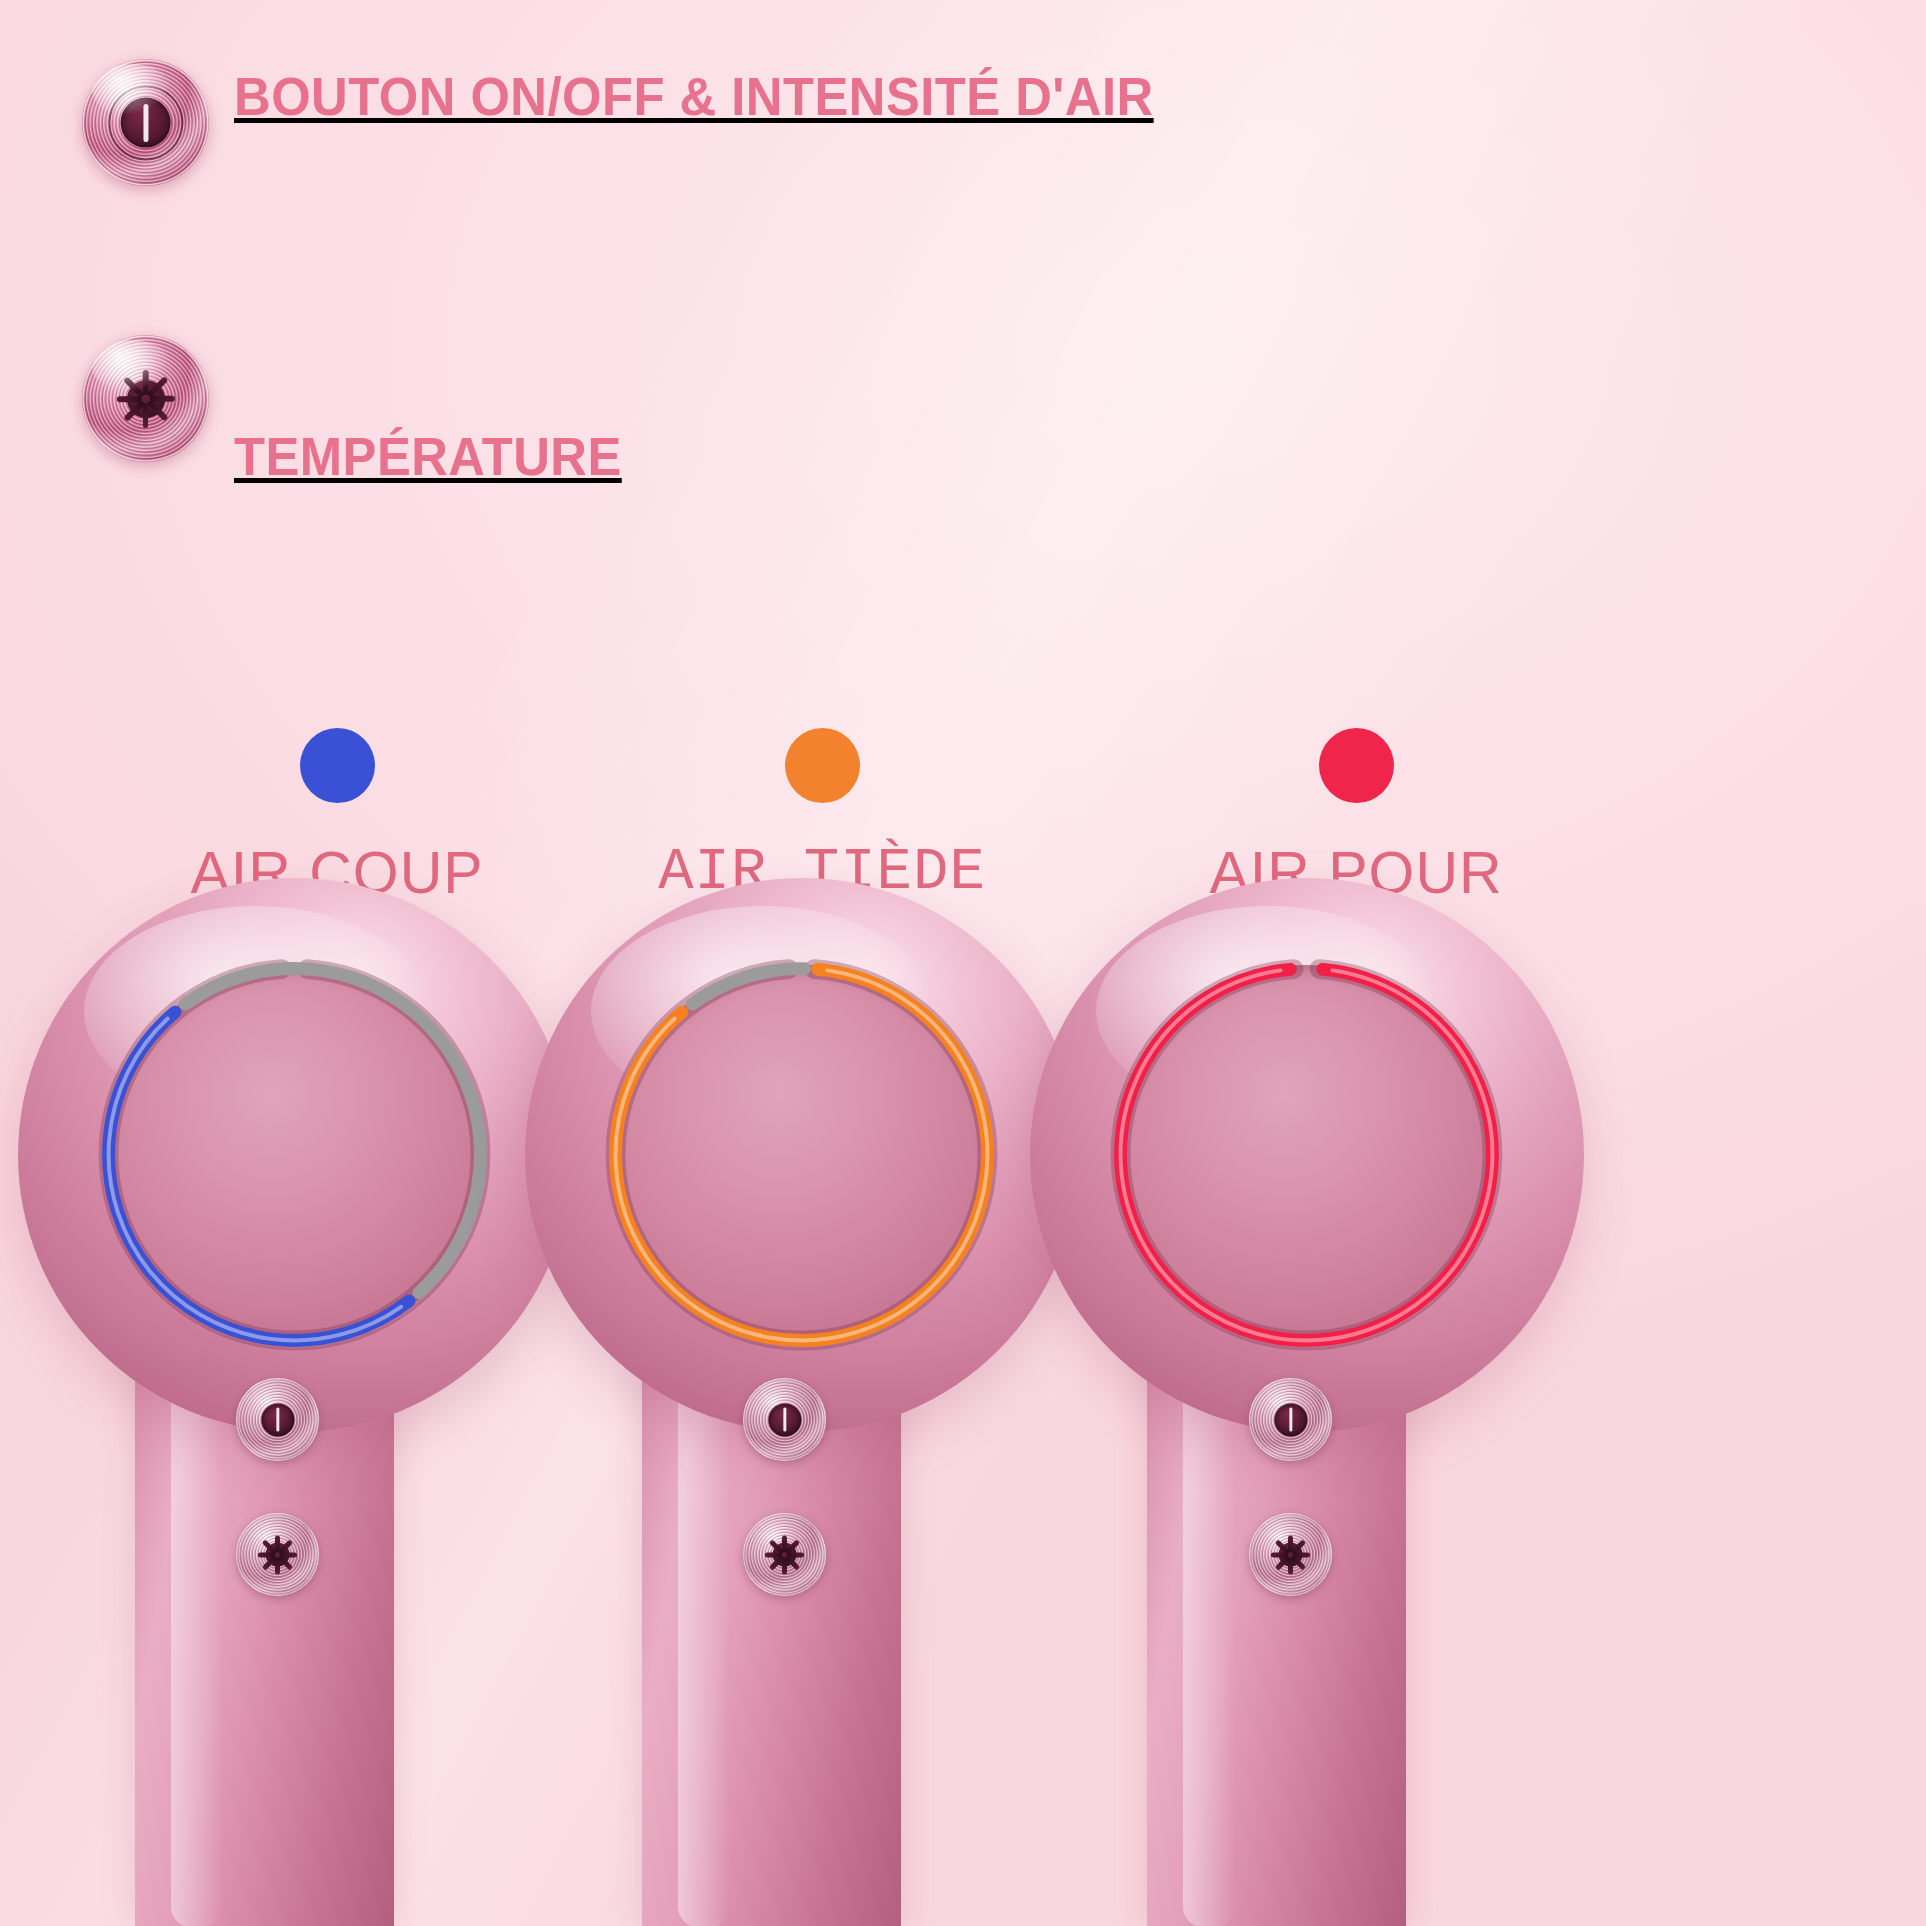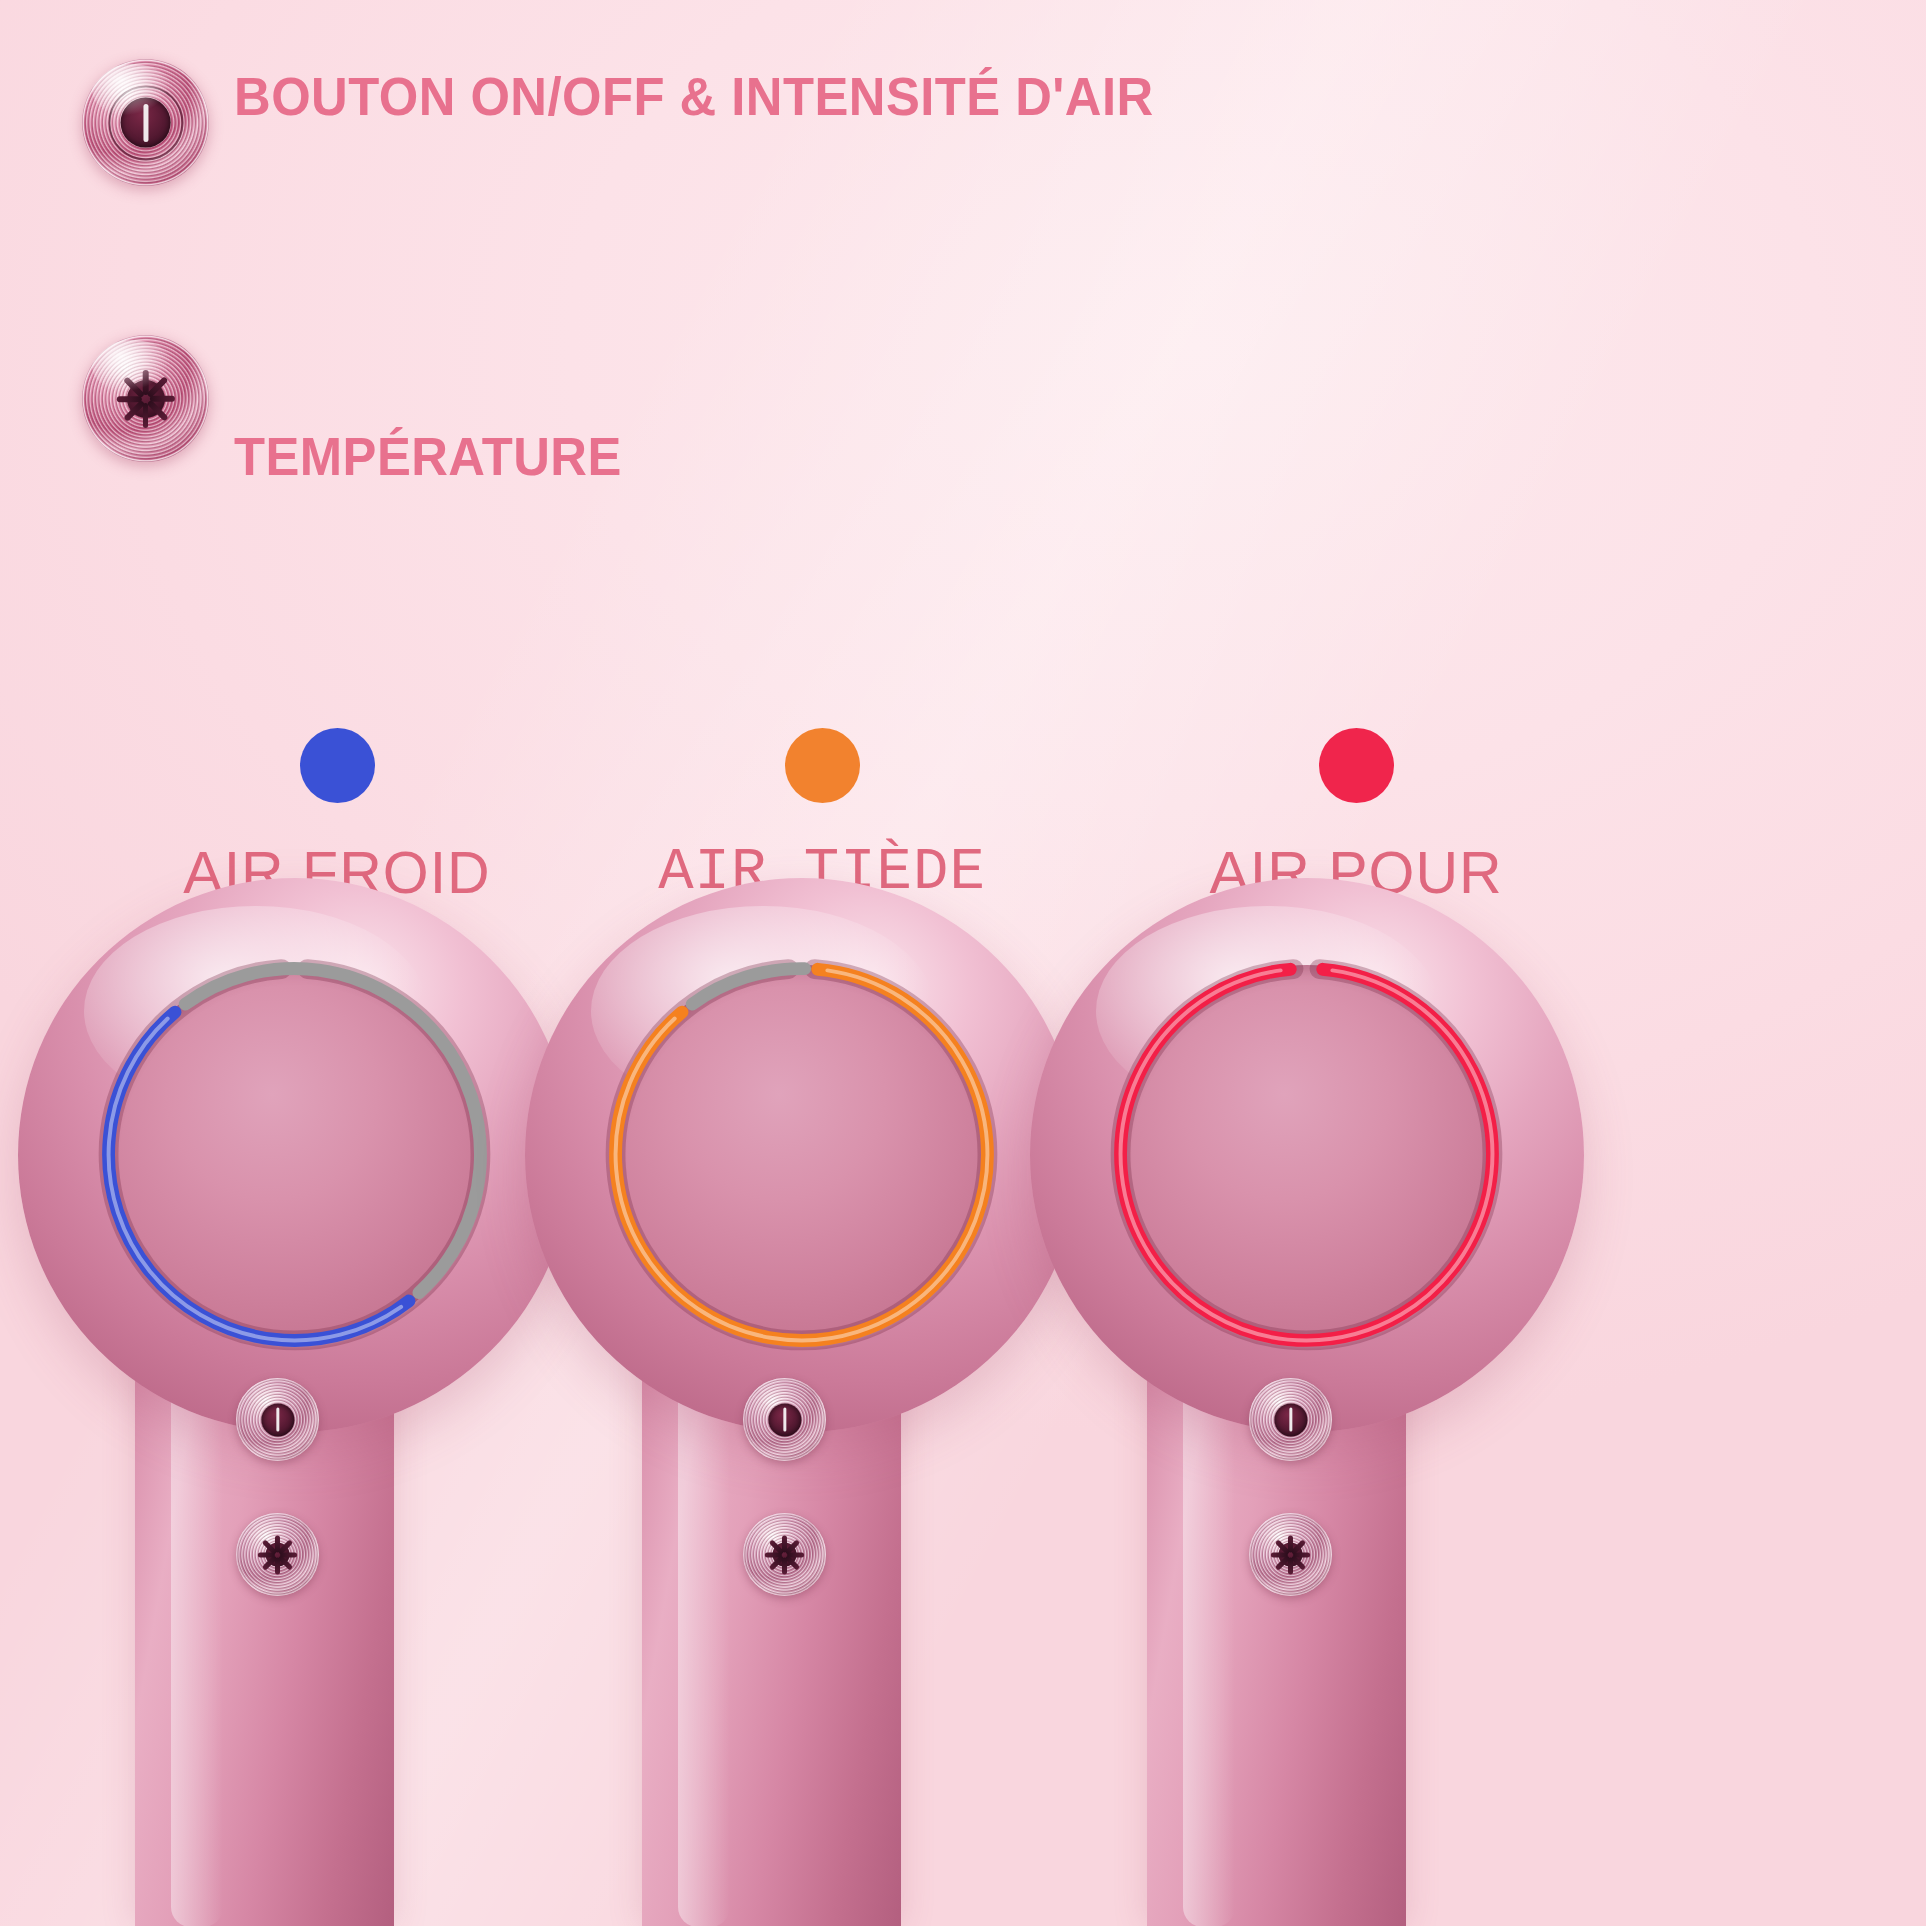--- a/index.html
+++ b/index.html
@@ -16,21 +16,21 @@
       radial-gradient(ellipse 1485px 1089px at 62% 18%, #fde9ed 0%, #fce2e8 42%, #fbdce3 72%, #f9d6de 100%);
   }
   
   #canvas:before{
     content:"";position:absolute;inset:0;
     background:linear-gradient(118deg, rgba(255,255,255,0) 28%, rgba(255,255,255,.30) 46%, rgba(255,255,255,0) 62%);
     pointer-events:none;
   }
 
   
-  .info-row{position:absolute;display:flex;align-items:flex-start;}
+  .info-row{position:absolute;display:flex;align-items:flex-start;text-decoration:underline;}
   .info-text{margin-left:0;}
 
   .head{
     color:#e8718e;
     font-weight:700;
     letter-spacing:0.5px;
     line-height:1;
     white-space:nowrap;
     transform:scaleX(.94);
     transform-origin:left center;
@@ -242,21 +242,21 @@
 
   <div class="info-row" id="row2">
     <div class="info-text">
       <div class="head">TEMPÉRATURE</div>
     </div>
   </div>
 
   <div class="legend">
     <div class="legend-col" id="legend-0">
       <span class="dot" id="dot-0" style="background: rgb(58, 81, 214);"></span>
-      <div class="legend-label">AIR FROID</div>
+      <div class="legend-label">AIR COUP</div>
     </div>
     <div class="legend-col" id="legend-1">
       <span class="dot" id="dot-1" style="background: rgb(242, 130, 46);"></span>
       <div class="legend-label">AIR TIÈDE</div>
     </div>
     <div class="legend-col" id="legend-2">
       <span class="dot" id="dot-2" style="background: rgb(240, 37, 76);"></span>
       <div class="legend-label">AIR POUR</div>
     </div>
   </div>

